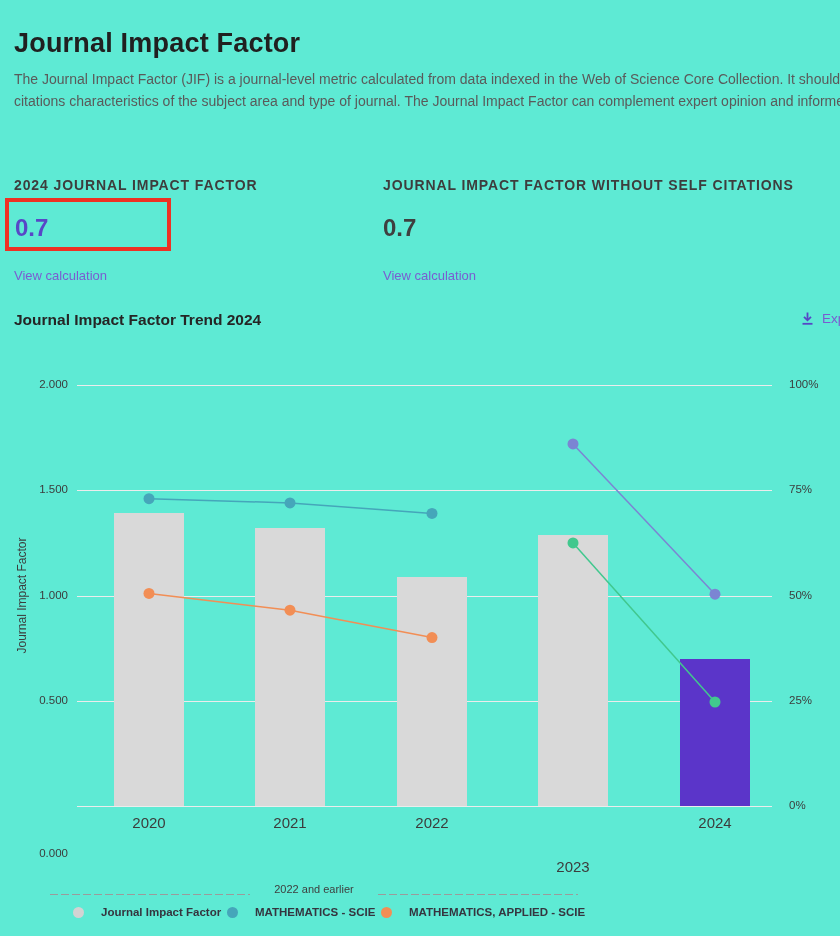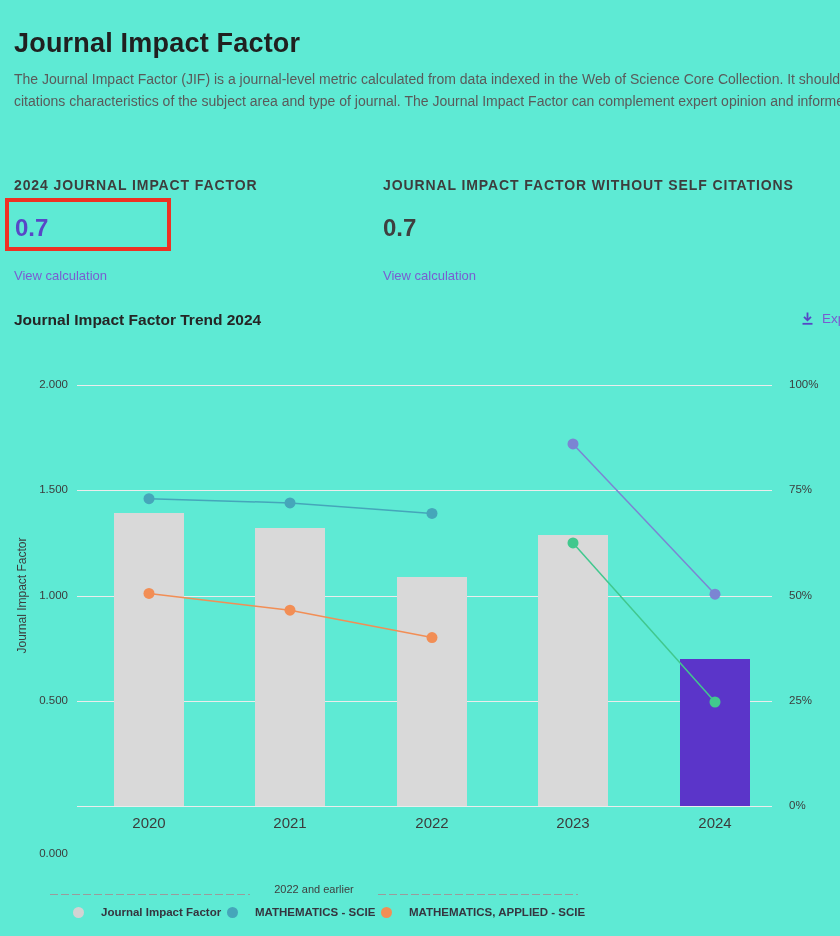--- a/index.html
+++ b/index.html
@@ -116,21 +116,21 @@
       <g>
         <polyline points="573,542.9 715,702.0" fill="none" stroke="#41c88e" stroke-width="1.5"></polyline>
         <circle cx="573" cy="542.9" r="5.5" fill="#41c88e"></circle>
         <circle cx="715" cy="702.0" r="5.5" fill="#41c88e"></circle>
       </g>
     </svg>
   <div class="abs" id="xtick-layer" style="left:0;top:0;">
       <div class="abs xtick" style="left:114px;">2020</div>
       <div class="abs xtick" style="left:255px;">2021</div>
       <div class="abs xtick" style="left:397px;">2022</div>
-      <div class="abs xtick" style="left:538px;">2023</div>
+      <div class="abs xtick" style="left:538px;margin-top:44px;">2023</div>
       <div class="abs xtick" style="left:680px;">2024</div>
     </div>
 
   <div class="abs" id="y-axis-title-left">Journal Impact Factor</div>
   <div class="abs" id="y-axis-title-right">JIF Percentile</div>
 
   <div class="abs" id="legend-group-header">
     <div class="legend-dash"></div>
     <span id="legend-group-label">2022 and earlier</span>
     <div class="legend-dash"></div>

